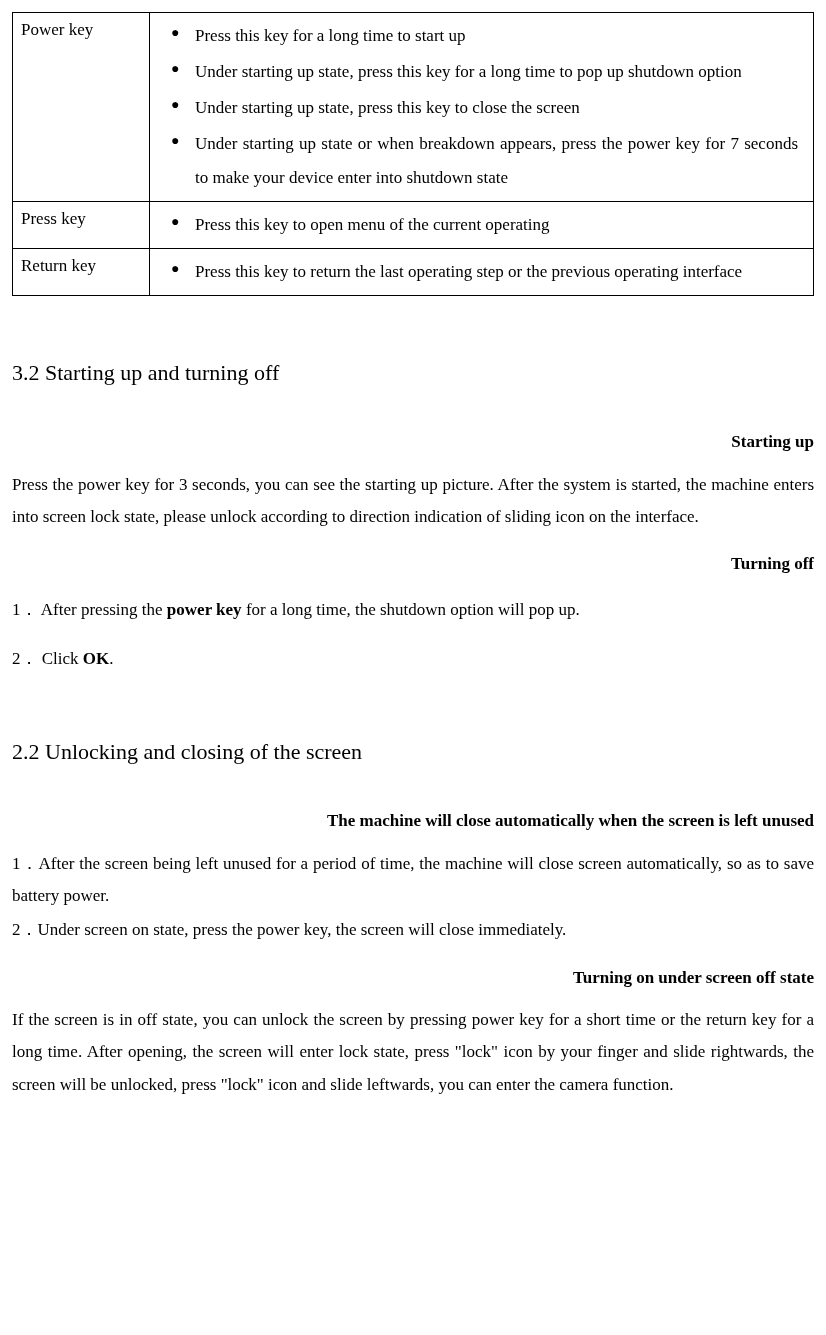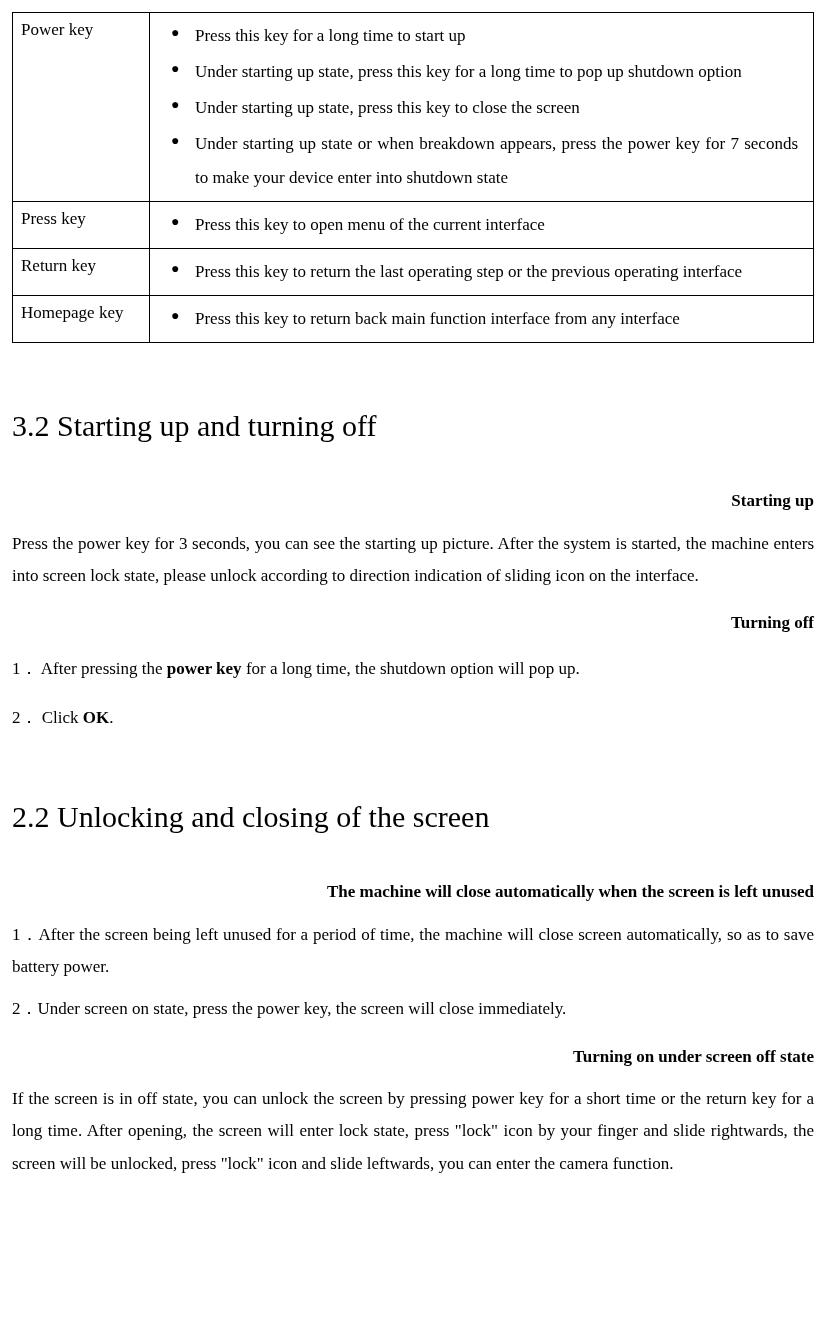--- a/index.html
+++ b/index.html
@@ -38,34 +38,34 @@
       line-height: 2.0;
     }
     ul.bullets li::before {
       content: "●";
       position: absolute;
       left: 6px;
       top: 0;
       font-size: 14px;
     }
     h2.section {
-      font-size: 30px;
+      font-size: 22px;
       font-weight: normal;
       margin-top: 60px;
       margin-bottom: 40px;
     }
     .subheading {
       font-weight: bold;
       margin-top: 18px;
       margin-bottom: 14px;
       text-align: right;
     }
     p.body {
       text-align: justify;
-      margin: 10px 0;
+      margin: 2px 0;
       line-height: 1.9;
     }
     .numitem {
       text-align: justify;
       margin: 17px 0;
       line-height: 1.9;
     }
     .bold {
       font-weight: bold;
     }
@@ -83,37 +83,29 @@
         <li>Under starting up state, press this key for a long time to pop up shutdown option</li>
         <li>Under starting up state, press this key to close the screen</li>
         <li>Under starting up state or when breakdown appears, press the power key for 7 seconds to make your device enter into shutdown state</li>
       </ul>
     </td>
   </tr>
   <tr>
     <td class="key-col">Press key</td>
     <td>
       <ul class="bullets">
-        <li>Press this key to open menu of the current interface</li>
+        <li>Press this key to open menu of the current operating</li>
       </ul>
     </td>
   </tr>
   <tr>
     <td class="key-col">Return key</td>
     <td>
       <ul class="bullets">
         <li>Press this key to return the last operating step or the previous operating interface</li>
-      </ul>
-    </td>
-  </tr>
-  <tr>
-    <td class="key-col">Homepage key</td>
-    <td>
-      <ul class="bullets">
-        <li>Press this key to return back main function interface from any interface</li>
       </ul>
     </td>
   </tr>
 </tbody>
   </table>
 
 <h2 class="section">3.2 Starting up and turning off</h2>
 
 <div class="subheading">Starting up</div>
 

